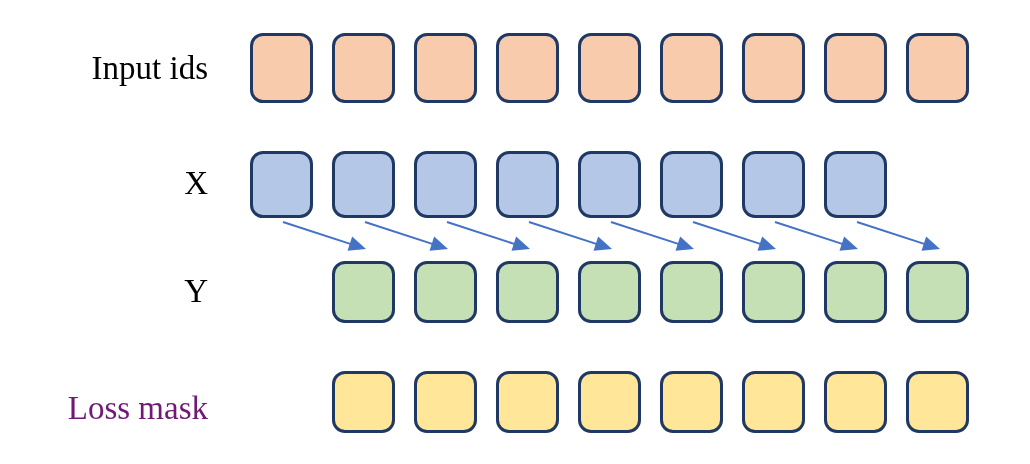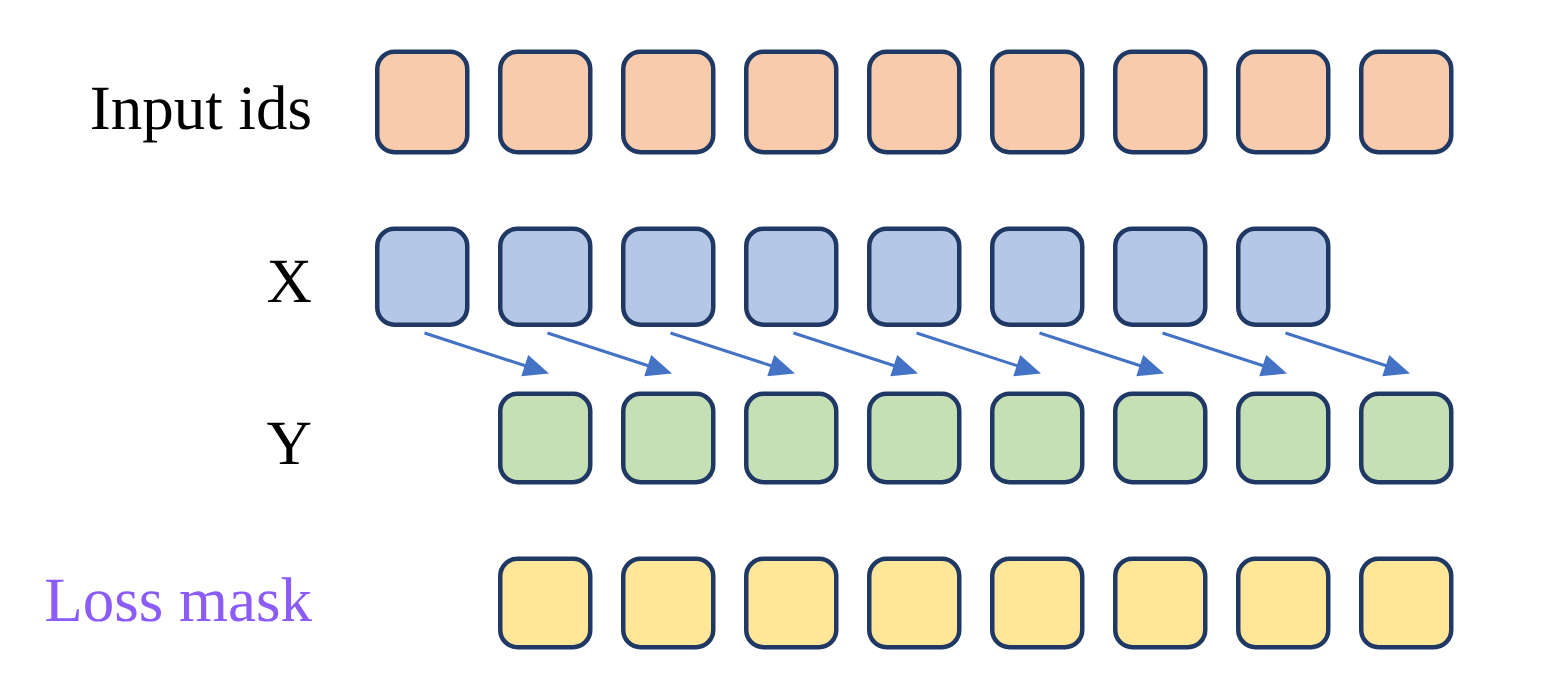--- a/index.html
+++ b/index.html
@@ -15,21 +15,21 @@
     width: 1030px;
     height: 464px;
     background: #ffffff;
     overflow: hidden;
   }
   .row-label {
     position: absolute;
     text-align: left;
     color: #000000;
     font-family: "Liberation Serif", "DejaVu Serif", serif;
-    font-size: 42px;
+    font-size: 33px;
     line-height: 1;
     white-space: nowrap;
     user-select: none;
   }
   .cell {
     position: absolute;
     box-sizing: border-box;
     border: 3px solid #1F3864;
     border-radius: 13px;
   }
@@ -43,21 +43,21 @@
   }
 </style>
 </head>
 <body>
 
 <div id="canvas">
 
   <div class="row-label" style="right: 822px; top: 52px; color: rgb(0, 0, 0);">Input ids</div>
   <div class="row-label" style="right: 822px; top: 167px; color: rgb(0, 0, 0);">X</div>
   <div class="row-label" style="right: 822px; top: 275px; color: rgb(0, 0, 0);">Y</div>
-  <div class="row-label" style="right: 822px; top: 380px; color: #8b5cf6;">Loss mask</div>
+  <div class="row-label" style="right: 822px; top: 392px; color: #701a75;">Loss mask</div>
 
   <div id="boxes">
       <div class="cell" style="left: 250px; top: 33px; width: 63px; height: 70px; background: rgb(248, 203, 173); border-color: rgb(31, 56, 100); border-width: 3px; border-radius: 13px;"></div>
       <div class="cell" style="left: 332px; top: 33px; width: 63px; height: 70px; background: rgb(248, 203, 173); border-color: rgb(31, 56, 100); border-width: 3px; border-radius: 13px;"></div>
       <div class="cell" style="left: 414px; top: 33px; width: 63px; height: 70px; background: rgb(248, 203, 173); border-color: rgb(31, 56, 100); border-width: 3px; border-radius: 13px;"></div>
       <div class="cell" style="left: 496px; top: 33px; width: 63px; height: 70px; background: rgb(248, 203, 173); border-color: rgb(31, 56, 100); border-width: 3px; border-radius: 13px;"></div>
       <div class="cell" style="left: 578px; top: 33px; width: 63px; height: 70px; background: rgb(248, 203, 173); border-color: rgb(31, 56, 100); border-width: 3px; border-radius: 13px;"></div>
       <div class="cell" style="left: 660px; top: 33px; width: 63px; height: 70px; background: rgb(248, 203, 173); border-color: rgb(31, 56, 100); border-width: 3px; border-radius: 13px;"></div>
       <div class="cell" style="left: 742px; top: 33px; width: 63px; height: 70px; background: rgb(248, 203, 173); border-color: rgb(31, 56, 100); border-width: 3px; border-radius: 13px;"></div>
       <div class="cell" style="left: 824px; top: 33px; width: 63px; height: 70px; background: rgb(248, 203, 173); border-color: rgb(31, 56, 100); border-width: 3px; border-radius: 13px;"></div>

